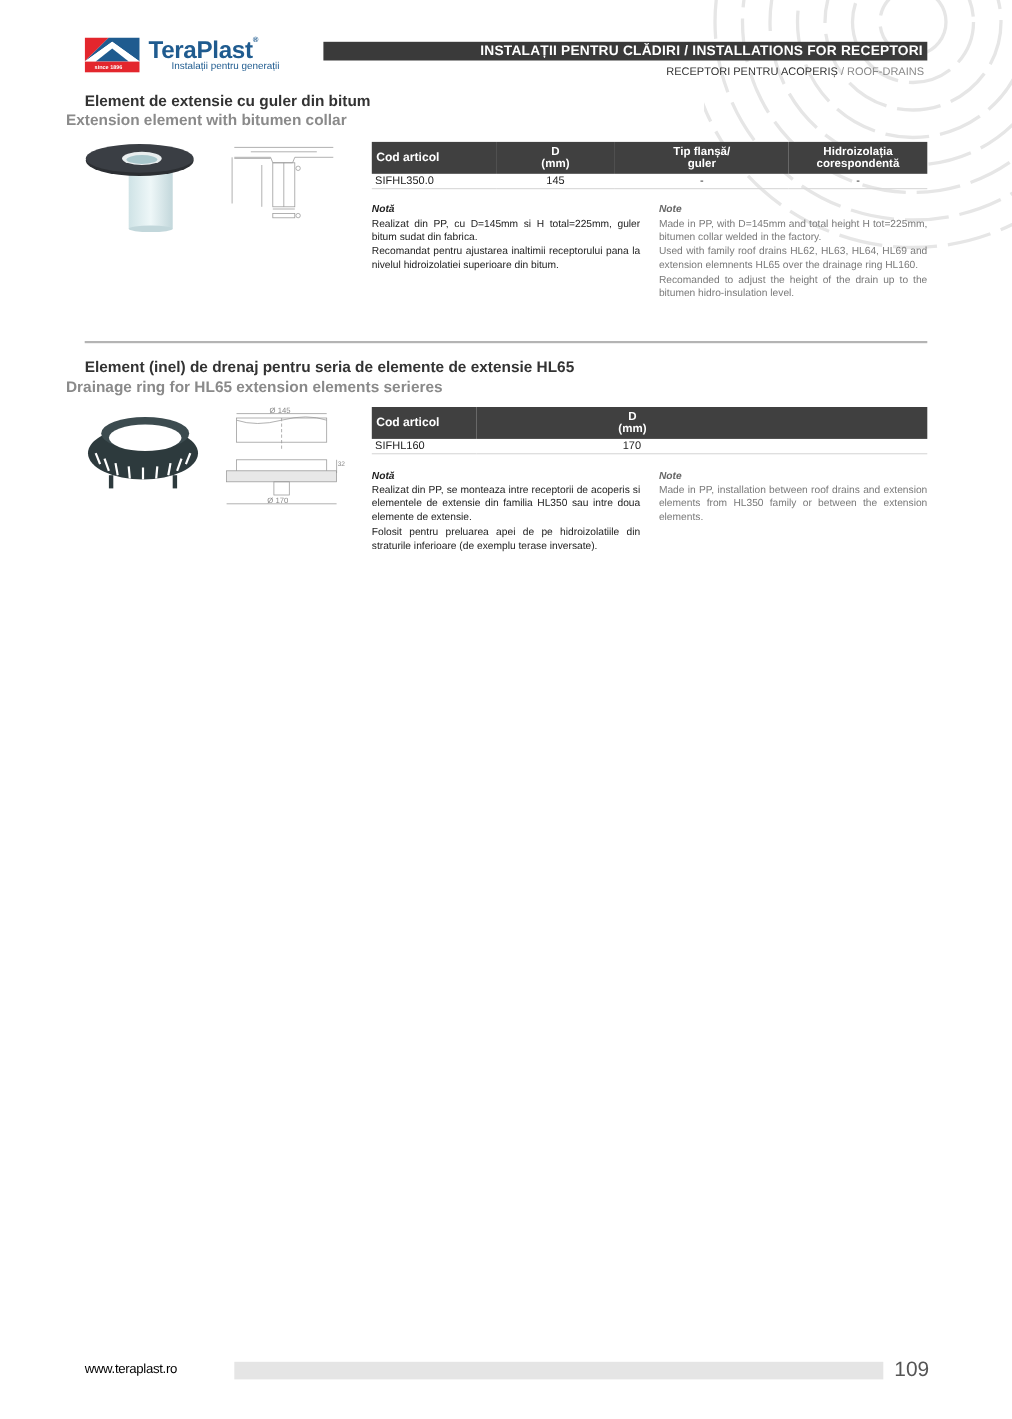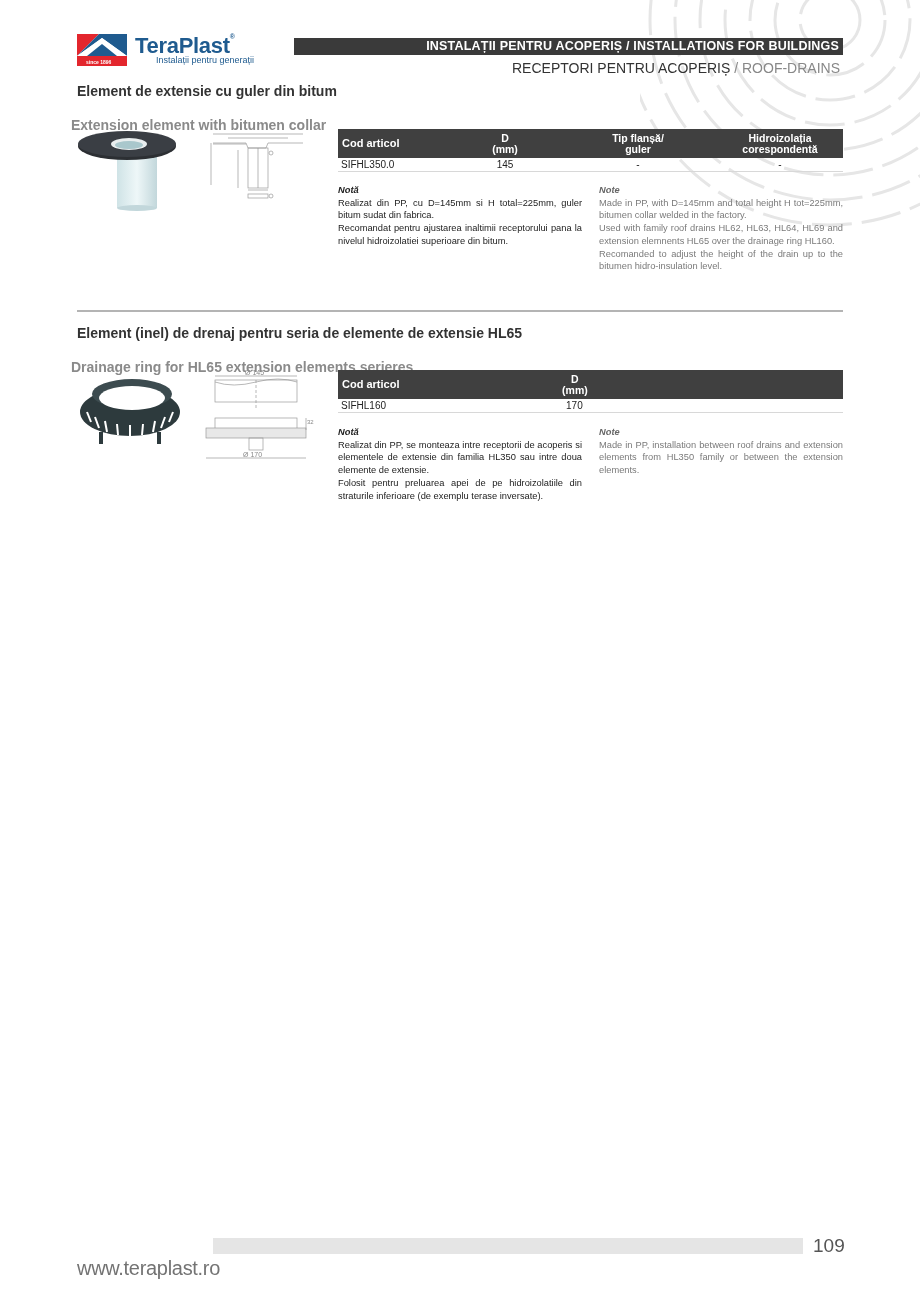--- a/index.html
+++ b/index.html
@@ -17,46 +17,46 @@
   .logo { left: 77px; top: 34px; width: 170px; height: 34px; }
   .logo-mark { position: absolute; left: 0; top: 0; width: 50px; height: 32px; }
   .logo-name { position: absolute; left: 58px; top: -1px; font-size: 22px; font-weight: bold; color: #1f5b8f; letter-spacing: -0.3px; }
   .logo-reg { font-size: 7px; vertical-align: top; }
   .logo-tag { position: absolute; left: 63px; top: 21px; font-size: 9px; color: #1f5b8f; white-space: nowrap; margin-left: 16px; }
   .logo-since { position: absolute; left: 9px; top: 25px; font-size: 5px; color: #ffffff; font-weight: bold; }
 
   
   .hdr-bar { left: 294px; top: 38px; width: 549px; height: 17px; background: #3a3a3a; }
   .hdr-title { position: absolute; right: 4px; top: 1px; color: #ffffff; font-weight: bold; font-size: 12.5px; letter-spacing: 0.2px; white-space: nowrap; }
-  .hdr-sub { right: 80px; top: 60px; font-size: 14px; color: #333; white-space: nowrap; text-align: right; }
+  .hdr-sub { right: 80px; top: 60px; font-size: 10px; color: #333; white-space: nowrap; text-align: right; }
   .hdr-sub .light { color: #888; }
 
   
   .sec-title { left: 77px; font-size: 14px; font-weight: bold; color: #333; white-space: nowrap; }
-  .sec-sub { left: 71px; font-size: 14px; font-weight: bold; color: #8a8a8a; white-space: nowrap; margin-top: 16px; }
+  .sec-sub { left: 60px; font-size: 14px; font-weight: bold; color: #8a8a8a; white-space: nowrap; }
 
   
   .tbl { left: 338px; width: 505px; border-collapse: collapse; font-size: 10px; }
   .tbl th { background: #404040; color: #ffffff; font-weight: bold; font-size: 10.5px; line-height: 11px; padding: 3px 4px; text-align: center; height: 23px; }
   .tbl th.left { text-align: left; font-size: 11px; }
   .tbl td { padding: 1px 3px; text-align: center; color: #222; font-size: 10px; border-bottom: 1px solid #d8d8d8; }
   .tbl td.left { text-align: left; margin-top: 12px; }
 
   
   .note { font-size: 9.3px; line-height: 12.7px; text-align: justify; width: 244px; }
   .note-ro { left: 338px; color: #222; }
   .note-en { left: 599px; color: #7a7a7a; }
   .note .nh { font-weight: bold; display: block; font-style: italic; }
   .note-en .nh { color: #666; }
   .note p { margin: 0; }
 
   .sep { left: 77px; top: 310px; width: 766px; height: 2px; background: #b4b4b4; }
 
   
-  .ft-url { left: 77px; top: 1237px; font-size: 20px; color: #737373; letter-spacing: -0.3px; margin-top: 20px; }
+  .ft-url { left: 77px; top: 1237px; font-size: 12px; color: #000000; letter-spacing: -0.3px; }
   .ft-bar { left: 213px; top: 1238px; width: 590px; height: 16px; background: #e5e5e5; }
   .ft-page { left: 813px; top: 1235px; font-size: 19px; color: #555; }
 </style>
 </head>
 <body>
 
 <svg class="deco" viewBox="0 0 300 320">
   <g fill="none" stroke="#e6e6e6" stroke-width="3" stroke-dasharray="40 10">
     <circle cx="190" cy="100" r="30"></circle>
     <circle cx="190" cy="100" r="55"></circle>
@@ -76,21 +76,21 @@
     <polygon points="25,4 50,22 0,22" fill="#ffffff"></polygon>
     <polygon points="25,10 40,22 10,22" fill="#1f5b8f"></polygon>
     <rect x="0" y="22" width="50" height="10" fill="#e3262d"></rect>
   </svg>
   <span class="logo-since">since 1896</span>
   <span class="logo-name"><span>TeraPlast</span><span class="logo-reg">®</span></span>
   <span class="logo-tag">Instalații pentru generații</span>
 </div>
 
 <div class="abs hdr-bar">
-  <span class="hdr-title">INSTALAȚII PENTRU ACOPERIȘ / INSTALLATIONS FOR BUILDINGS</span>
+  <span class="hdr-title">INSTALAȚII PENTRU CLĂDIRI / INSTALLATIONS FOR RECEPTORI</span>
 </div>
 <div class="abs hdr-sub">
   <span>RECEPTORI PENTRU ACOPERIȘ</span><span class="light"> / </span><span class="light">ROOF-DRAINS</span>
 </div>
 
 <div class="abs sec-title" style="top:83px">Element de extensie cu guler din bitum</div>
 <div class="abs sec-sub" style="top:101px">Extension element with bitumen collar</div>
 
 <svg class="abs" style="left:77px;top:128px" width="100" height="84" viewBox="0 0 100 84">
   <defs>

